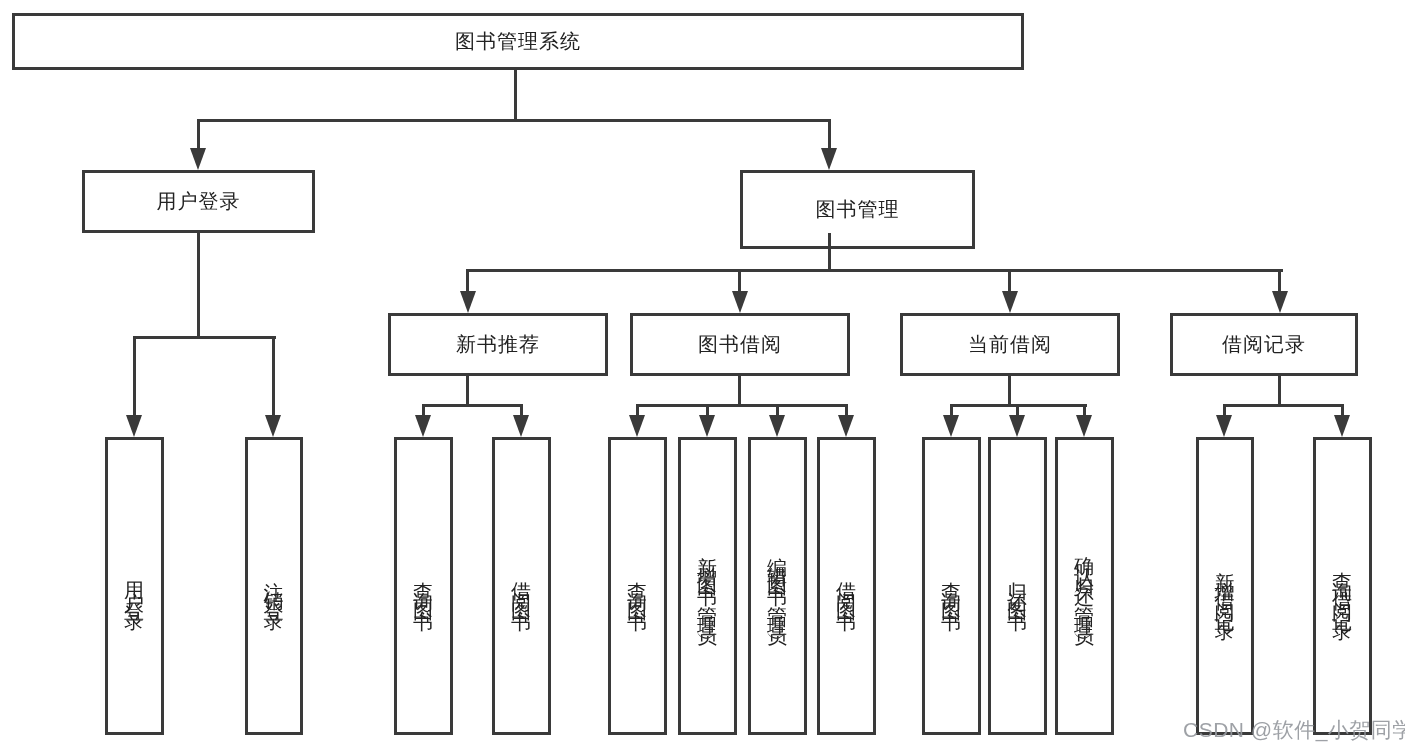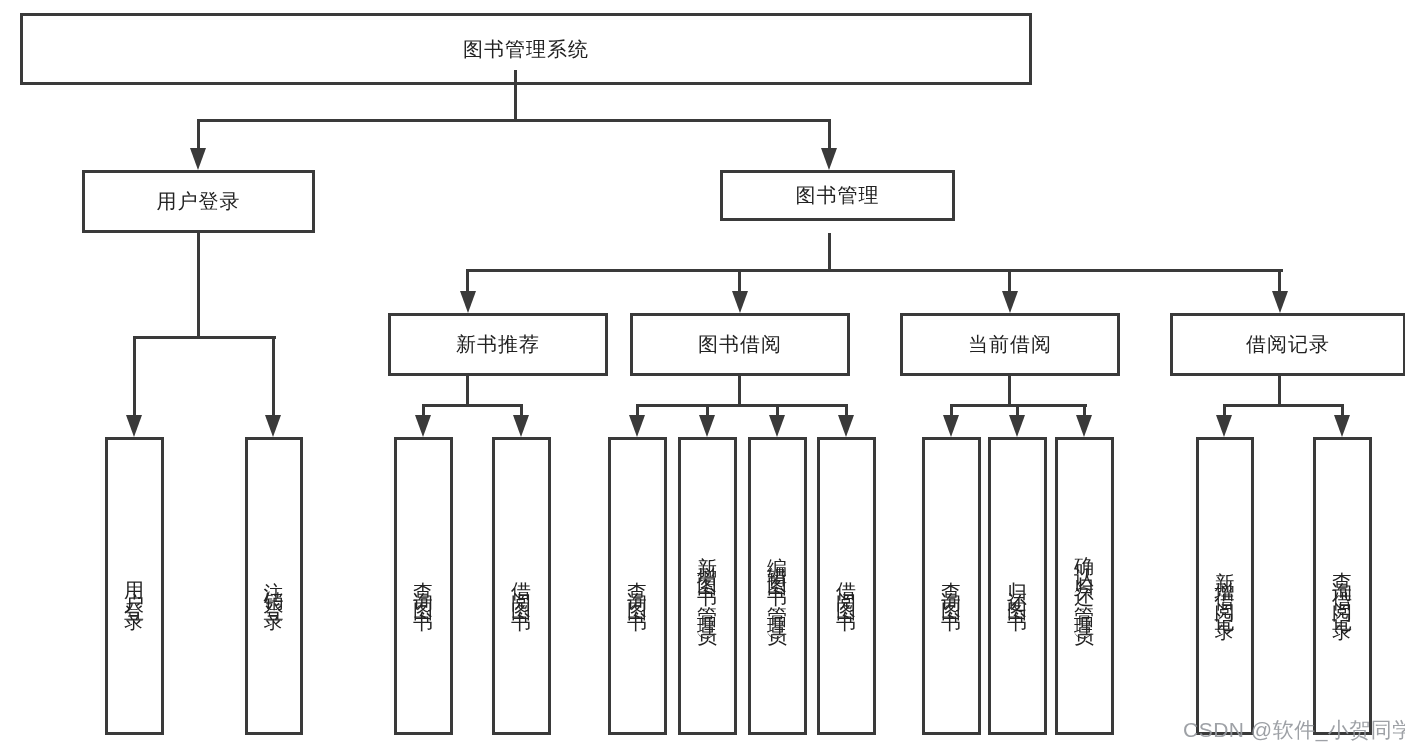--- a/index.html
+++ b/index.html
@@ -25,31 +25,31 @@
   .watermark{
     position:absolute;left:1183px;top:716px;font-size:21px;letter-spacing:0.5px;
     color:rgba(150,153,158,0.92);white-space:nowrap;z-index:5;
   }
 </style>
 </head>
 <body>
 
 <div id="canvas">
 
-  <div class="box hbox" style="left:20px;top:13px;width:1012px;height:72px;">图书管理系统</div>
+  <div class="box hbox" style="left:12px;top:13px;width:1012px;height:57px;">图书管理系统</div>
 
   <div class="vline" style="left:514px;top:70px;width:3px;height:52px;"></div>
   <div class="hline" style="left:197px;top:119px;width:634px;height:3px;"></div>
   <div class="vline" style="left:197px;top:119px;width:3px;height:32px;"></div>
   <div class="arrow" style="left:190px;top:148px;"></div>
   <div class="vline" style="left:828px;top:119px;width:3px;height:32px;"></div>
   <div class="arrow" style="left:821px;top:148px;"></div>
 
   <div class="box hbox" style="left:82px;top:170px;width:233px;height:63px;">用户登录</div>
-  <div class="box hbox" style="left:720px;top:170px;width:235px;height:51px;">图书管理</div>
+  <div class="box hbox" style="left:740px;top:170px;width:235px;height:79px;">图书管理</div>
 
   <div class="vline" style="left:197px;top:233px;width:3px;height:106px;"></div>
   <div class="hline" style="left:133px;top:336px;width:143px;height:3px;"></div>
   <div class="vline" style="left:133px;top:336px;width:3px;height:82px;"></div>
   <div class="arrow" style="left:126px;top:415px;"></div>
   <div class="vline" style="left:272px;top:336px;width:3px;height:82px;"></div>
   <div class="arrow" style="left:265px;top:415px;"></div>
 
   <div class="vline" style="left:828px;top:233px;width:3px;height:39px;"></div>
   <div class="hline" style="left:466px;top:269px;width:817px;height:3px;"></div>
@@ -58,21 +58,21 @@
   <div class="vline" style="left:738px;top:269px;width:3px;height:25px;"></div>
   <div class="arrow" style="left:732px;top:291px;"></div>
   <div class="vline" style="left:1008px;top:269px;width:3px;height:25px;"></div>
   <div class="arrow" style="left:1002px;top:291px;"></div>
   <div class="vline" style="left:1278px;top:269px;width:3px;height:25px;"></div>
   <div class="arrow" style="left:1272px;top:291px;"></div>
 
   <div class="box hbox" style="left:358px;top:313px;width:220px;height:63px;margin-left:30px;">新书推荐</div>
   <div class="box hbox" style="left:900px;top:313px;width:220px;height:63px;">当前借阅</div>
   <div class="box hbox" style="left:630px;top:313px;width:220px;height:63px;">图书借阅</div>
-  <div class="box hbox" style="left:1170px;top:313px;width:236px;height:63px;">借阅记录</div>
+  <div class="box hbox" style="left:1170px;top:313px;width:188px;height:63px;">借阅记录</div>
 
   <div class="vline" style="left:466px;top:376px;width:3px;height:31px;"></div>
   <div class="hline" style="left:422px;top:404px;width:101px;height:3px;"></div>
   <div class="vline" style="left:422px;top:404px;width:3px;height:14px;"></div>
   <div class="arrow" style="left:415px;top:415px;"></div>
   <div class="vline" style="left:520px;top:404px;width:3px;height:14px;"></div>
   <div class="arrow" style="left:513px;top:415px;"></div>
 
   <div class="vline" style="left:738px;top:376px;width:3px;height:31px;"></div>
   <div class="hline" style="left:636px;top:404px;width:212px;height:3px;"></div>

